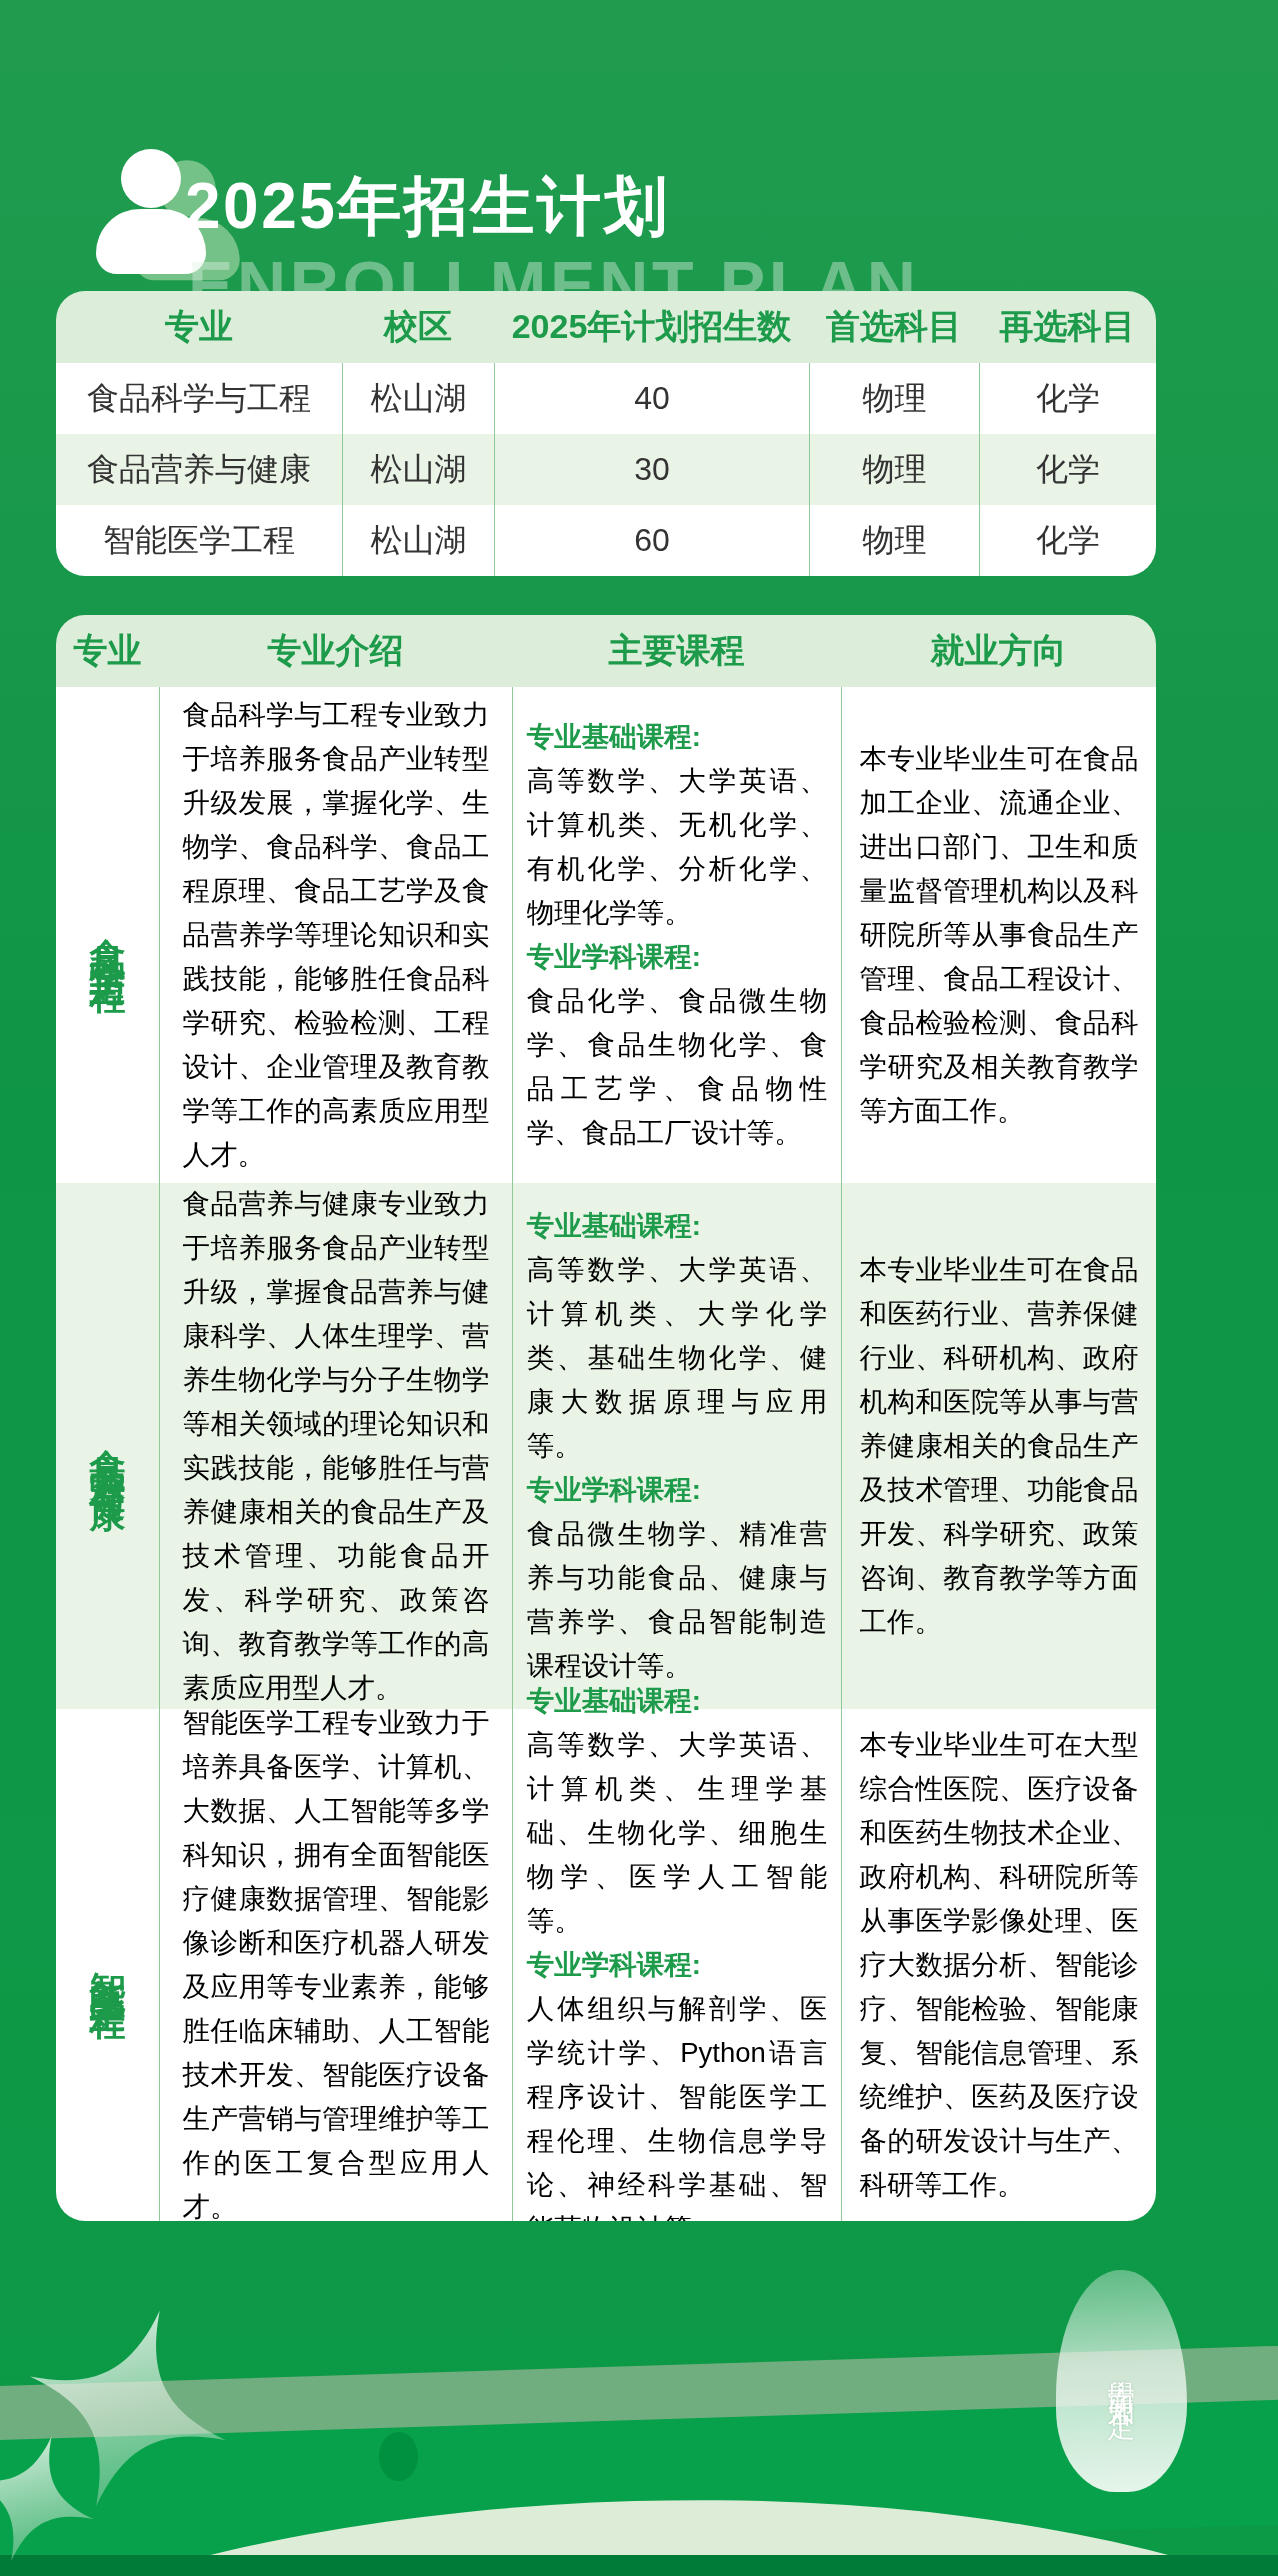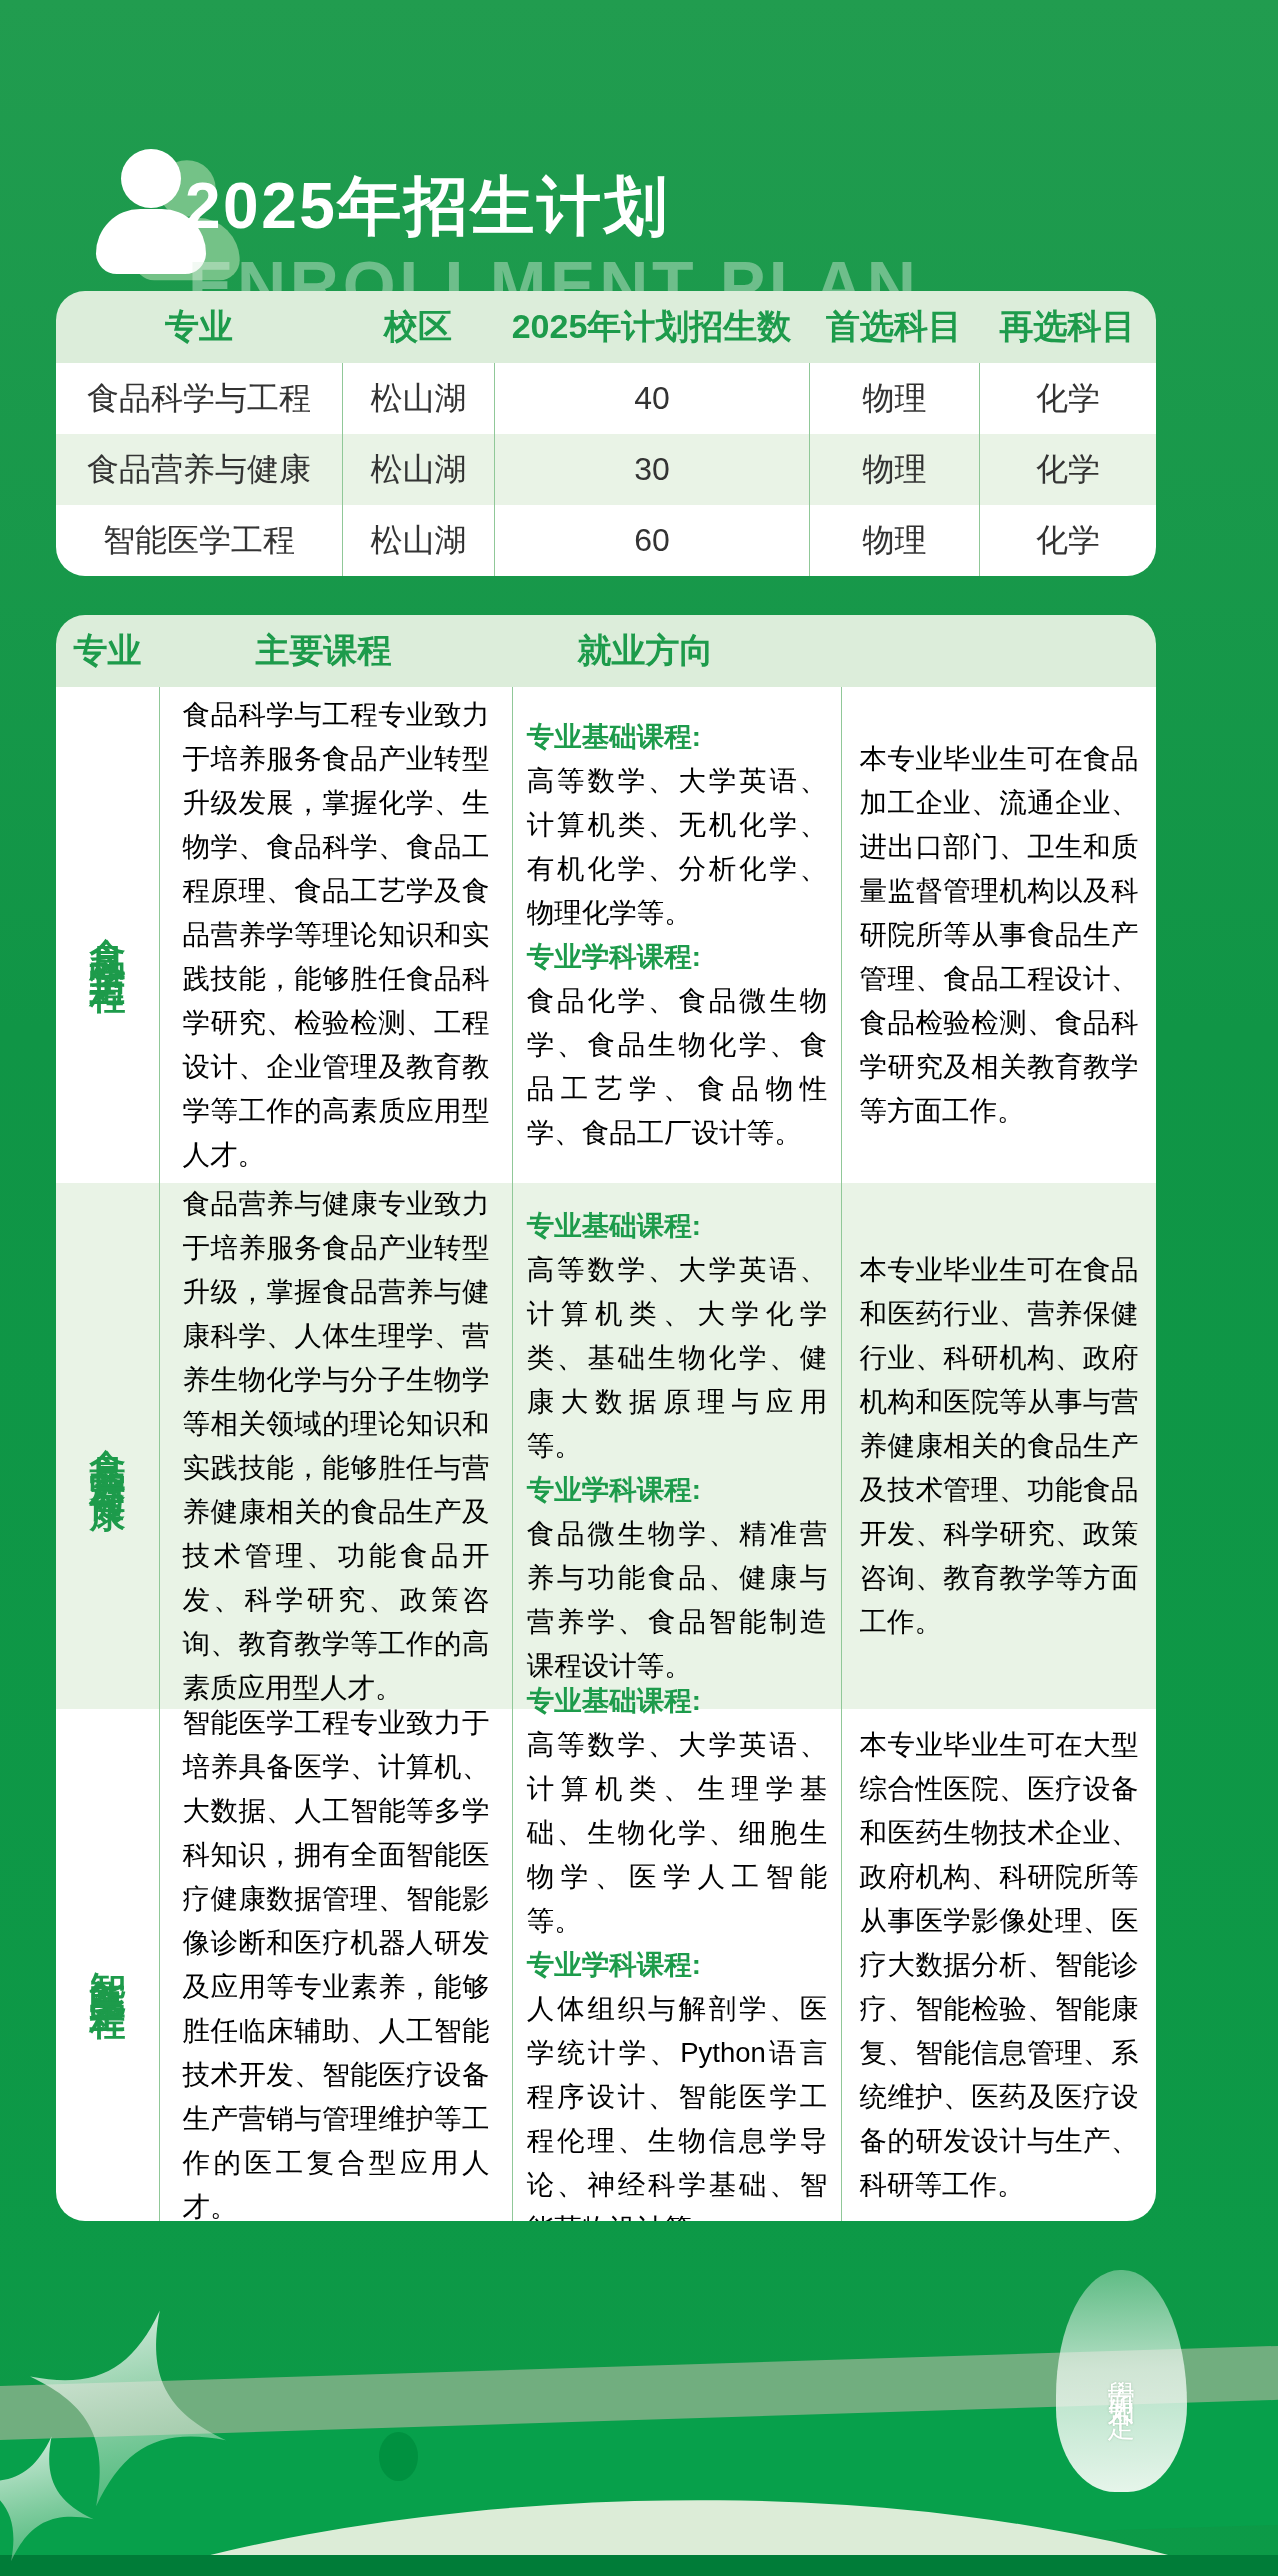--- a/index.html
+++ b/index.html
@@ -121,20 +121,21 @@
       <div class="cell w1 sep">松山湖</div>
       <div class="cell w2 sep">60</div>
       <div class="cell w3 sep">物理</div>
       <div class="cell w4 sep">化学</div>
     </div>
   </div>
 
   <div class="tbl t2">
     <div class="thead">
       <span class="m0">专业</span>
+      <span class="m1">专业介绍</span>
       <span class="m2">主要课程</span>
       <span class="m3">就业方向</span>
     </div>
 
     <div class="trow plain r1">
       <div class="cell m0">
         <span class="cmajor">食品科学与工程</span>
       </div>
       <div class="cell m1 sep txtcell cintro">
         <p>食品科学与工程专业致力于培养服务食品产业转型升级发展，掌握化学、生物学、食品科学、食品工程原理、食品工艺学及食品营养学等理论知识和实践技能，能够胜任食品科学研究、检验检测、工程设计、企业管理及教育教学等工作的高素质应用型人才。</p>

